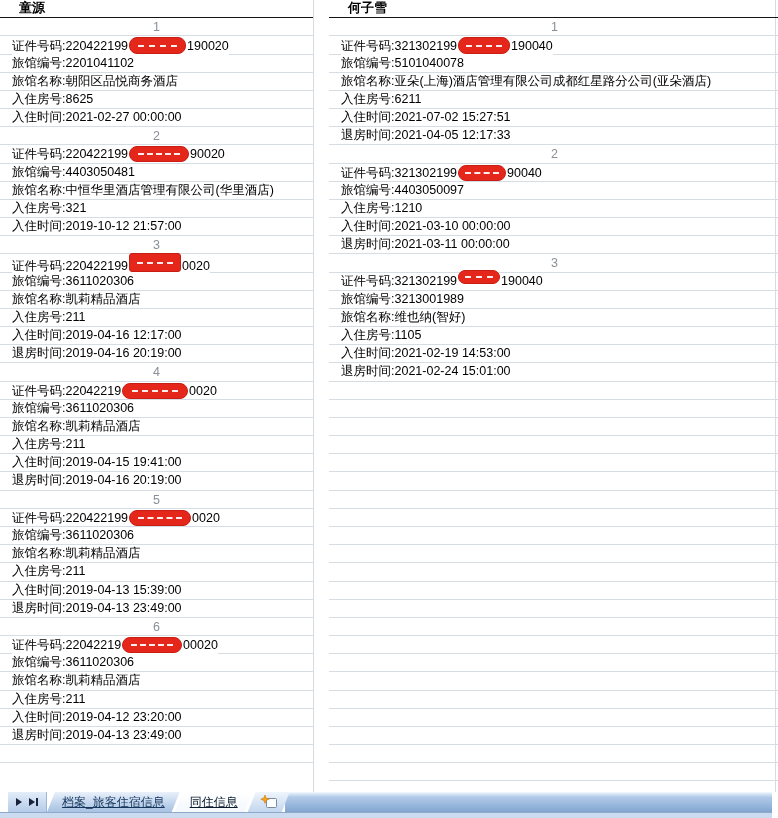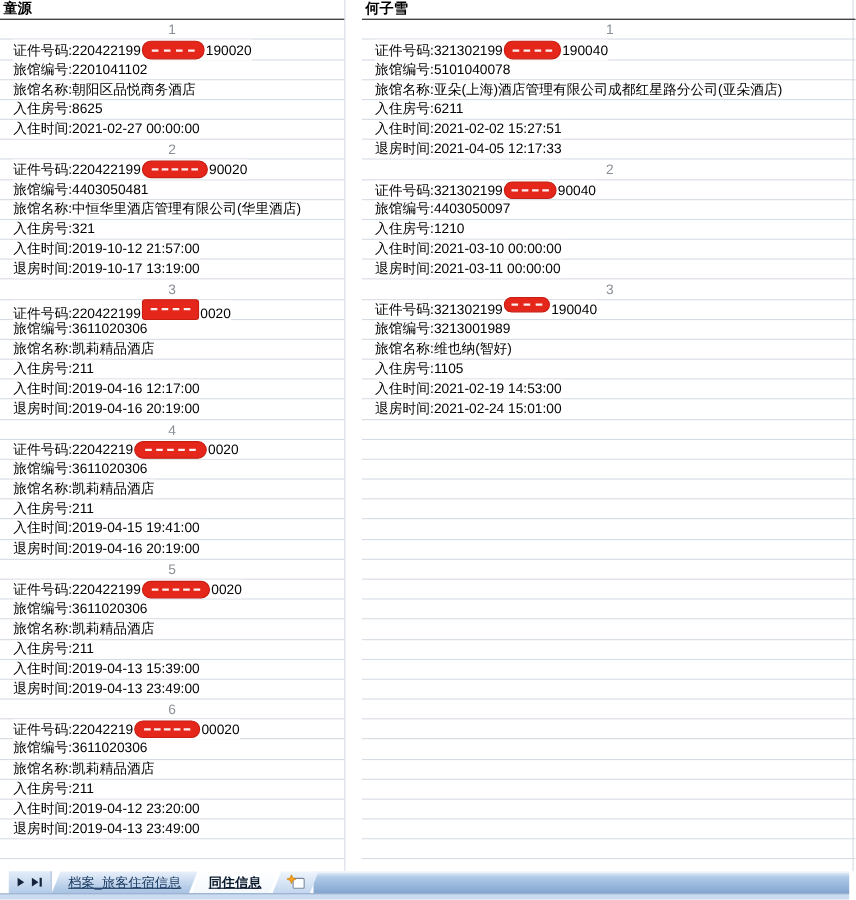--- a/index.html
+++ b/index.html
@@ -15,21 +15,21 @@
   .sheet{position:absolute;left:0;top:0;width:778px;height:792px;background:#fff;overflow:hidden;}
   .vline{position:absolute;top:0;width:1px;height:792px;background:var(--grid);z-index:0;}
   .vline.v1{left:313px;}
   .vline.v2{left:775px;}
   .col{position:absolute;top:0;z-index:1;}
   .col-left{left:0;width:313px;}
   .col-right{left:329px;width:451px;}
 
   .row{height:18.18px;box-sizing:border-box;border-bottom:1px solid var(--grid);
        padding-left:12px;white-space:nowrap;overflow:visible;line-height:17px;}
-  .hdr-row{border-bottom:1.5px solid #151515;padding-left:3px;font-size:13px;font-weight:700;line-height:16.5px;}
+  .hdr-row{border-bottom:1.5px solid #151515;padding-left:19px;font-size:13px;font-weight:700;line-height:16.5px;}
   .num-row{text-align:center;padding-left:0;color:#8a8f96;font-size:12.5px;line-height:18px;}
   .field-row{font-size:12.5px;}
   .filler-row{}
   .ct{display:inline-block;background:#fff;line-height:15.5px;padding-top:1px;white-space:nowrap;}
 
   
   .redact{display:inline-block;position:relative;background:var(--red);
           border:1px solid #c81d12;box-sizing:border-box;vertical-align:-4px;margin:0 1px;z-index:3;}
   .redact::after{content:"";position:absolute;left:14%;right:14%;top:50%;margin-top:-1px;
           border-top:2px dashed rgba(255,255,255,0.92);}
@@ -41,21 +41,21 @@
   .nav{display:flex;align-items:center;gap:7px;padding:0 8px;
        background:linear-gradient(#e3edf9,#b4cbe8);border-right:1px solid #9db6d6;}
   .navbtn{display:flex;align-items:center;cursor:pointer;}
   .tri{width:0;height:0;border-top:4px solid transparent;border-bottom:4px solid transparent;
        border-left:6px solid #17233c;}
   .navbar2{width:2px;height:8px;background:#17233c;margin-left:1px;}
   .tab{position:relative;display:flex;align-items:center;padding:0 15px;margin-right:-5px;
        clip-path:polygon(8px 0,100% 0,calc(100% - 8px) 100%,0 100%);
        font-size:12px;color:#16365c;text-decoration:underline;cursor:pointer;}
   .tab.inactive{background:linear-gradient(#eaf1fb,#bad0ea 65%,#a8c2e2);z-index:1;}
-  .tab.active{background:linear-gradient(#ffffff,#f3f8fd);font-weight:700;color:#0c1a2e;z-index:2;}
+  .tab.active{background:linear-gradient(#ffffff,#f3f8fd);font-weight:400;color:#0c1a2e;z-index:2;}
   .tab.insert{padding:0 12px;background:linear-gradient(#eff5fc,#c2d6ee);z-index:0;}
   .filler{flex:1;background:linear-gradient(#e3edf9 0,#b2cae8 22%,#8fb0d8 78%,#83a3cc 100%);
           border-top:1px solid #eff5fc;}
   .bottom-strip{height:6px;background:#ccdcf0;border-top:1px solid #8fa9cb;}
 
   .insert-icon{display:block;}
 </style>
 </head>
 <body>
 
@@ -71,21 +71,20 @@
         <div class="row field-row"><span class="ct">旅馆编号:2201041102</span></div>
         <div class="row field-row"><span class="ct">旅馆名称:朝阳区品悦商务酒店</span></div>
         <div class="row field-row"><span class="ct">入住房号:8625</span></div>
         <div class="row field-row"><span class="ct">入住时间:2021-02-27 00:00:00</span></div>
         <div class="row num-row"><span>2</span></div>
         <div class="row field-row"><span class="ct"><span>证件号码:220422199</span><span class="redact" style="width: 60px; height: 16px; border-radius: 8px;"></span><span>90020</span></span></div>
         <div class="row field-row"><span class="ct">旅馆编号:4403050481</span></div>
         <div class="row field-row"><span class="ct">旅馆名称:中恒华里酒店管理有限公司(华里酒店)</span></div>
         <div class="row field-row"><span class="ct">入住房号:321</span></div>
         <div class="row field-row"><span class="ct">入住时间:2019-10-12 21:57:00</span></div>
-        <div class="row field-row"><span class="ct">退房时间:2019-10-17 13:19:00</span></div>
         <div class="row num-row"><span>3</span></div>
         <div class="row field-row"><span class="ct"><span>证件号码:220422199</span><span class="redact" style="width: 52px; height: 19px; border-radius: 3px; top: -2px;"></span><span>0020</span></span></div>
         <div class="row field-row"><span class="ct">旅馆编号:3611020306</span></div>
         <div class="row field-row"><span class="ct">旅馆名称:凯莉精品酒店</span></div>
         <div class="row field-row"><span class="ct">入住房号:211</span></div>
         <div class="row field-row"><span class="ct">入住时间:2019-04-16 12:17:00</span></div>
         <div class="row field-row"><span class="ct">退房时间:2019-04-16 20:19:00</span></div>
         <div class="row num-row"><span>4</span></div>
         <div class="row field-row"><span class="ct"><span>证件号码:22042219</span><span class="redact" style="width: 66px; height: 16px; border-radius: 8px;"></span><span>0020</span></span></div>
         <div class="row field-row"><span class="ct">旅馆编号:3611020306</span></div>
@@ -109,21 +108,21 @@
         <div class="row field-row"><span class="ct">退房时间:2019-04-13 23:49:00</span></div>
         <div class="row filler-row"></div>
       </div>
     <div class="col col-right">
         <div class="row hdr-row"><span>何子雪</span></div>
         <div class="row num-row"><span>1</span></div>
         <div class="row field-row"><span class="ct"><span>证件号码:321302199</span><span class="redact" style="width: 52px; height: 17px; border-radius: 8px;"></span><span>190040</span></span></div>
         <div class="row field-row"><span class="ct">旅馆编号:5101040078</span></div>
         <div class="row field-row"><span class="ct">旅馆名称:亚朵(上海)酒店管理有限公司成都红星路分公司(亚朵酒店)</span></div>
         <div class="row field-row"><span class="ct">入住房号:6211</span></div>
-        <div class="row field-row"><span class="ct">入住时间:2021-02-02 15:27:51</span></div>
+        <div class="row field-row"><span class="ct">入住时间:2021-07-02 15:27:51</span></div>
         <div class="row field-row"><span class="ct">退房时间:2021-04-05 12:17:33</span></div>
         <div class="row num-row"><span>2</span></div>
         <div class="row field-row"><span class="ct"><span>证件号码:321302199</span><span class="redact" style="width: 48px; height: 16px; border-radius: 8px;"></span><span>90040</span></span></div>
         <div class="row field-row"><span class="ct">旅馆编号:4403050097</span></div>
         <div class="row field-row"><span class="ct">入住房号:1210</span></div>
         <div class="row field-row"><span class="ct">入住时间:2021-03-10 00:00:00</span></div>
         <div class="row field-row"><span class="ct">退房时间:2021-03-11 00:00:00</span></div>
         <div class="row num-row"><span>3</span></div>
         <div class="row field-row"><span class="ct"><span>证件号码:321302199</span><span class="redact" style="width: 42px; height: 14px; border-radius: 7px; top: -5px;"></span><span>190040</span></span></div>
         <div class="row field-row"><span class="ct">旅馆编号:3213001989</span></div>

